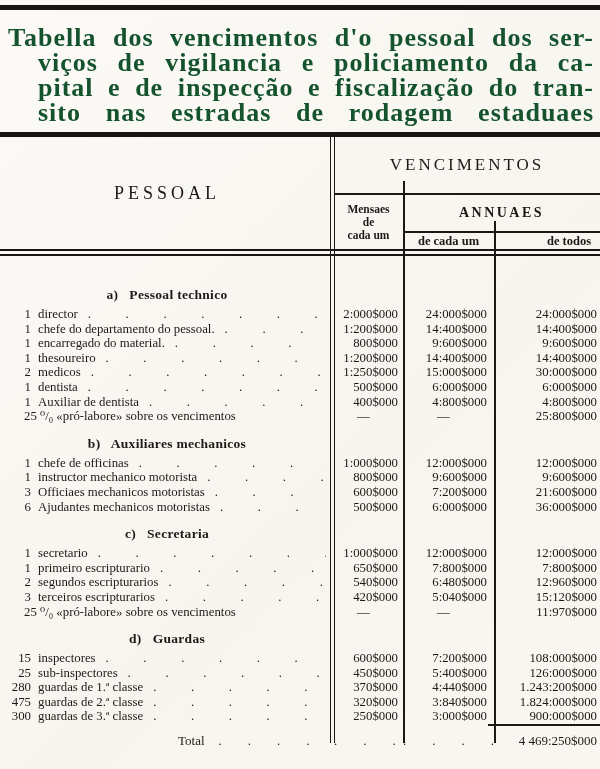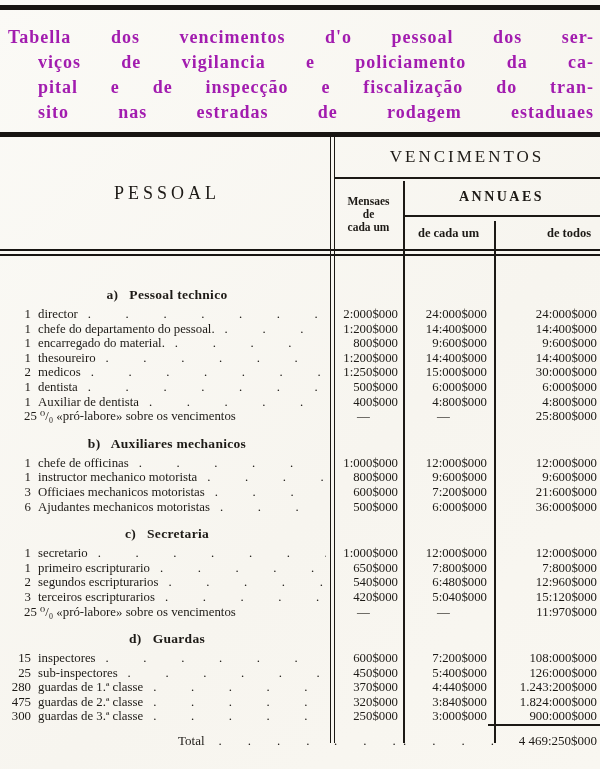--- a/index.html
+++ b/index.html
@@ -9,39 +9,39 @@
     font-family: "Liberation Serif", "DejaVu Serif", serif;
     color:#1d1a16;
     position:relative;
   }
   .rule { background:#181512; }
   .rule-top    { height:5px; margin-top:5px; }
   .rule-title  { height:5px; margin-top:7px; }
   .rule-bottom { height:6px; }
 
   
-  .title-block { margin:15px 6px 2px 8px; font-weight:bold; font-size:18px; line-height:25px;
-                 letter-spacing:1px; color:#a21caf; }
+  .title-block { margin:15px 6px 2px 8px; font-weight:bold; font-size:26px; line-height:25px;
+                 letter-spacing:1px; color:#14532d; }
   .title-line { text-align:justify; text-align-last:justify; white-space:nowrap; }
   .title-line.indent { padding-left:30px; }
 
   
   .table { position:relative; margin-top:0; height:612px; display:flex; flex-direction:column; }
   .vline { position:absolute; background:#1c1915; width:1.5px; z-index:3; }
   .vline-double { left:330px; top:0; bottom:6px; width:5px; background:none;
                   border-left:1.5px solid #1c1915; border-right:1.5px solid #1c1915; }
   .vline-mensaes { left:403px; top:44px; bottom:6px; }
   .vline-annual  { left:494px; top:84px; bottom:6px; }
 
   
   .thead { height:112px; display:flex; flex:none; }
   .pessoal-cell { width:334px; display:flex; align-items:center; justify-content:center;
                   font-size:18px; letter-spacing:4px; word-spacing:2px; }
   .venc-area { flex:1; display:flex; flex-direction:column; }
-  .venc-title { height:42px; display:flex; align-items:center; justify-content:center;
+  .venc-title { height:58px; display:flex; align-items:center; justify-content:center;
                 font-size:17px; letter-spacing:3px; border-bottom:2px solid #1c1915; }
   .venc-sub { flex:1; display:flex;justify-content:center; }
   .mensaes-cell { width:69px; display:flex; flex-direction:column; align-items:center;
                   justify-content:center; font-size:11.5px; font-weight:bold; line-height:13px; }
   .annuaes-area { flex:1; display:flex; flex-direction:column; }
   .annuaes-cell { height:38px; display:flex; align-items:center; justify-content:center;
                   font-size:14px; font-weight:bold; letter-spacing:2.5px;
                   border-bottom:2px solid #1c1915; }
   .annual-cols { flex:1; display:flex; font-size:12.5px; font-weight:bold; }
   .annual-each-h { width:91px; display:flex; align-items:center; justify-content:center; }

